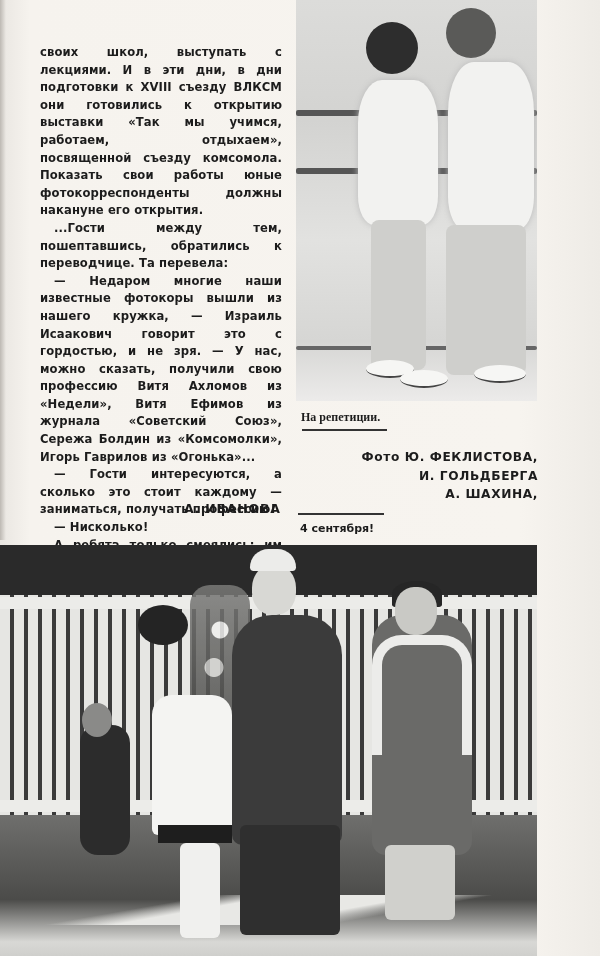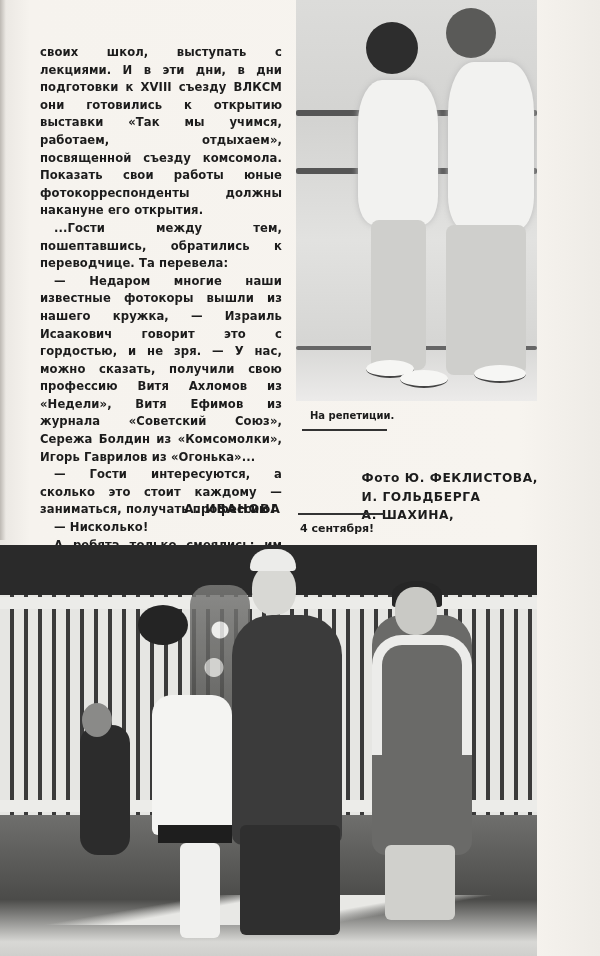--- a/index.html
+++ b/index.html
@@ -33,25 +33,25 @@
   .photo-top {
     left:296px; top:0; width:241px; height:401px;
     background:linear-gradient(180deg,#dcdcda 0%,#d3d3d1 30%,#e2e2e0 60%,#d6d6d4 85%,#ecebea 100%);
   }
   .barre { position:absolute; left:0; right:0; height:6px; background:#555; border-radius:2px; }
   .girl-head { position:absolute; border-radius:50%; background:#2d2d2d; }
   .girl-dress { position:absolute; background:#f2f2f0; border-radius:30% 30% 20% 20%; box-shadow:0 0 6px #bbb; }
   .girl-legs { position:absolute; background:#cfcfcc; border-radius:8px; }
   .shoe { position:absolute; background:#f6f6f4; border-radius:50%; border-bottom:2px solid #444; }
   .caption-top {
-    position:absolute; left:310px; top:410px; font-size:10px; font-weight:bold;
+    position:absolute; left:301px; top:410px; font-size:12px; font-weight:bold;font-family:Liberation Serif, serif;
   }
   .rule { position:absolute; height:2px; background:#333; }
   .credits {
-    position:absolute; right:62px; top:469px; 
+    position:absolute; right:62px; top:448px; text-align:right;
     font-size:12.2px; font-weight:bold; line-height:18.5px; letter-spacing:0.6px;
   }
   .caption-bottom {
     position:absolute; left:300px; top:522px; font-size:11px; font-weight:bold;
   }
   .photo-bottom {
     left:0; top:545px; width:537px; height:411px;
     background:#9a9a98;
   }
   .pb-sky { position:absolute; left:0; top:0; width:100%; height:50px; background:#2a2a2a; }

